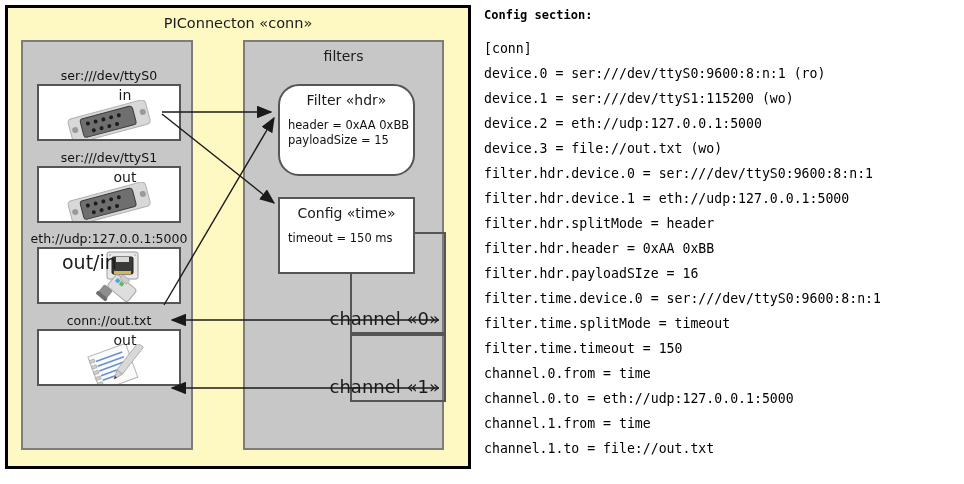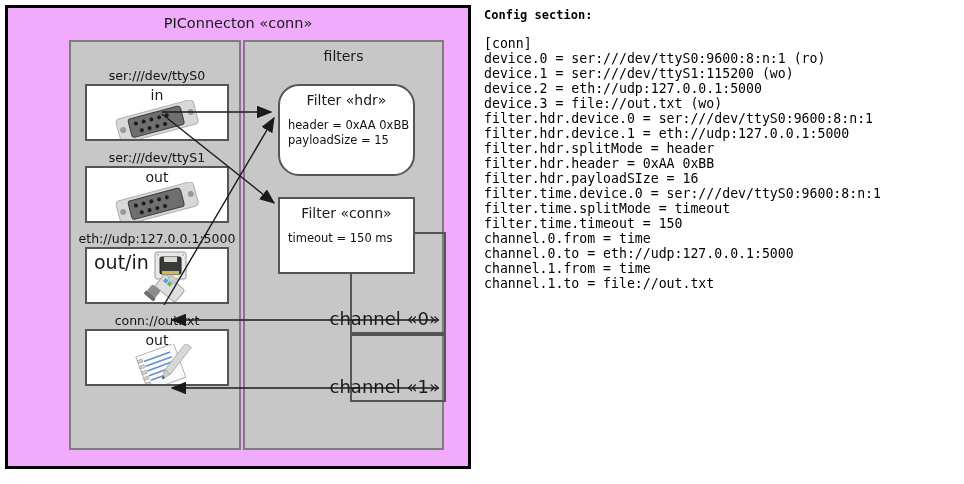--- a/index.html
+++ b/index.html
@@ -15,21 +15,21 @@
     font-family: "DejaVu Sans", sans-serif;
   }
 
   
   #diagram {
     position: absolute;
     left: 5px;
     top: 5px;
     width: 466px;
     height: 464px;
-    background: #f0abfc;
+    background: #fef9c3;
     border: 3px solid #000000;
     box-sizing: border-box;
   }
 
   #diagram-title {
     position: absolute;
     left: 0;
     top: 7px;
     width: 100%;
     text-align: center;
@@ -37,21 +37,21 @@
     color: #1a1a1a;
   }
 
   
   .panel {
     position: absolute;
     background: #c7c7c7;
     border: 2px solid #7d7d7d;
     box-sizing: border-box;
   }
-  #panel-devices { left: 13px;  top: 32px; width: 172px; height: 410px; margin-left: 48px; }
+  #panel-devices { left: 13px;  top: 32px; width: 172px; height: 410px; }
   #panel-filters { left: 235px; top: 32px; width: 201px; height: 410px; }
 
   .panel-title {
     position: absolute;
     left: 0;
     top: 6px;
     width: 100%;
     text-align: center;
     font-size: 14px;
     color: #1a1a1a;
@@ -77,20 +77,21 @@
     overflow: hidden;
   }
   .device-box .inout {
     position: absolute;
     left: 0; top: 1px;
     width: 100%;
     text-align: center;
     font-size: 14px;
     color: #1a1a1a;
     z-index: 3;
+    padding-left: 16px;
   }
   .device-box.eth .inout {
     left: 7px;
     top: 2px;
     width: auto;
     text-align: left;
     font-size: 19px;
   }
   .dev-icon {
     position: absolute;
@@ -163,21 +164,21 @@
   #config-heading {
     font-family: "DejaVu Sans Mono", monospace;
     font-size: 12px;
     font-weight: bold;
     color: #000000;
     margin-bottom: 14px;
   }
   #config-body {
     font-family: "DejaVu Sans Mono", monospace;
     font-size: 13.2px;
-    line-height: 15px;
+    line-height: 25px;
     color: #000000;
     white-space: pre;
   }
 </style>
 </head>
 <body>
 
 <div id="diagram">
 
   <div id="diagram-title">PIConnecton «conn»</div>
@@ -311,21 +312,21 @@
       <div class="channel-label">channel «1»</div>
     </div>
 
     <div id="filter-hdr" class="filter-box">
       <div class="filter-title">Filter «hdr»</div>
       <div class="filter-props" style="white-space:pre">header = 0xAA 0xBB
 payloadSize = 15</div>
     </div>
 
     <div id="filter-time" class="filter-box">
-      <div class="filter-title">Filter «conn»</div>
+      <div class="filter-title">Config «time»</div>
       <div class="filter-props" style="white-space:pre">timeout = 150 ms</div>
     </div>
   </div>
 
   <svg id="arrows" viewBox="0 0 460 458">
     <defs>
       <marker id="ah" markerWidth="11" markerHeight="9" refX="10" refY="4.5" orient="auto">
         <path d="M0,0 L11,4.5 L0,9 z" fill="#1a1a1a"></path>
       </marker>
     </defs>

